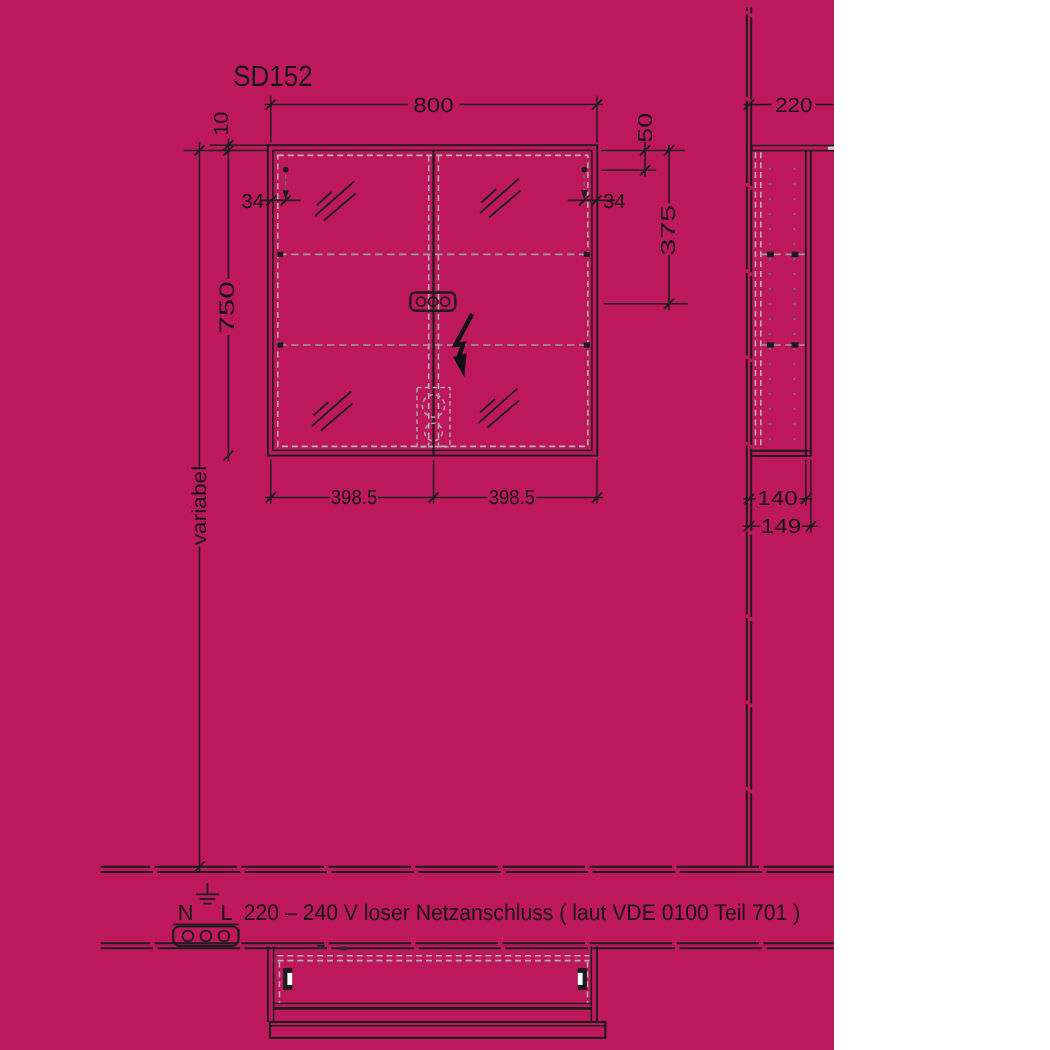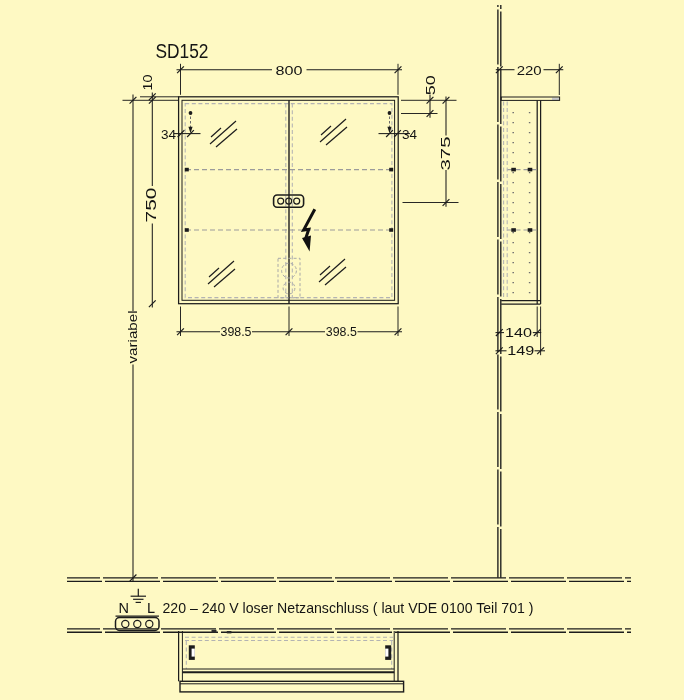--- a/index.html
+++ b/index.html
@@ -1,16 +1,16 @@
 <!DOCTYPE html>
 <html><head>
 <meta charset="utf-8">
 <style>
   html,body{margin:0;padding:0;background:#fff;}
-  .canvas{position:relative;width:684px;height:700px;background:#fef9c3;overflow:hidden;}
+  .canvas{position:relative;width:556px;height:700px;background:#be185d;overflow:hidden;}
   svg{display:block;}
   text{font-family:"Liberation Sans","DejaVu Sans",sans-serif;fill:#141414;}
   .ln{stroke:#1c1c1c;fill:none;}
   .thin{stroke-width:1;}
   .med{stroke-width:1.25;}
   .dim{stroke:#1c1c1c;stroke-width:1.05;fill:none;}
   .ext{stroke:#1c1c1c;stroke-width:0.95;fill:none;}
   .tick{stroke:#1c1c1c;stroke-width:1.2;}
   .hid{stroke:#b3b3b3;stroke-width:1.05;fill:none;stroke-dasharray:4 2.6;}
   .shelf{stroke:#9b9b9b;stroke-width:1.05;fill:none;stroke-dasharray:5 3;}

